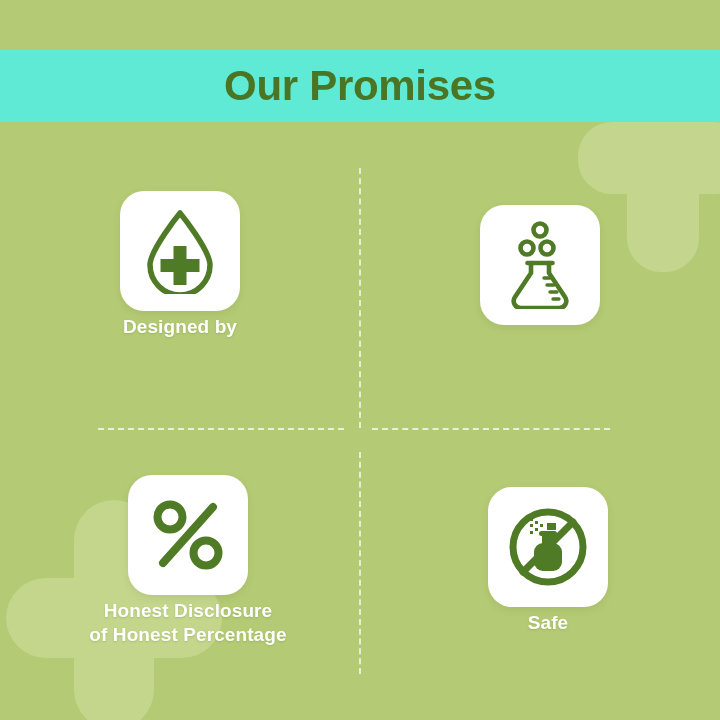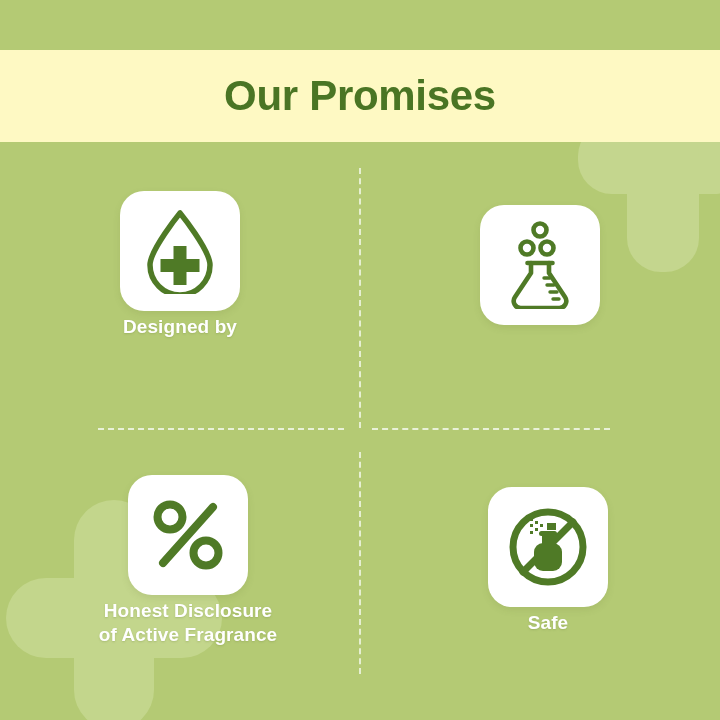--- a/index.html
+++ b/index.html
@@ -33,22 +33,22 @@
   .deco-bl{ left:6px; bottom:-10px; width:216px; height:230px; }
   .deco-bl .arm{
     position:absolute; background:#c3d68c; border-radius:60px;
   }
   .deco-bl .arm-h{ left:0; top:78px; width:216px; height:80px; }
   .deco-bl .arm-v{ left:68px; top:0; width:80px; height:230px; }
 
   
   .header-band{
     position:absolute; left:0; top:50px;
-    width:720px; height:92px;
-    background:#fef9c3;
+    width:720px; height:72px;
+    background:#5eead4;
     display:flex; align-items:center; justify-content:center;
     z-index:4;
   }
   .header-title{
     font-size:42px;
     font-weight:bold;
     color:#4a7524;
     letter-spacing:-0.3px;
     line-height:1;
   }
@@ -177,21 +177,21 @@
         <span>
           <svg width="74" height="74" viewBox="0 0 74 74">
             <circle cx="19" cy="19" r="12.5" fill="none" stroke="#4f7a26" stroke-width="8"></circle>
             <circle cx="55" cy="55" r="12.5" fill="none" stroke="#4f7a26" stroke-width="8"></circle>
             <path d="M62 9 L12 65" fill="none" stroke="#4f7a26" stroke-width="8" stroke-linecap="round"></path>
           </svg>
         </span>
       </div>
       <div class="promise-label">
         <span class="ln">Honest Disclosure</span>
-        <span class="ln">of Active Fragrance</span>
+        <span class="ln">of Honest Percentage</span>
       </div>
     </div>
 
     <div class="cell r2">
       <div class="icon-card">
         <span>
           <svg width="84" height="84" viewBox="0 0 84 84">
 
             <rect x="28" y="38" width="28" height="28" rx="9" fill="#4f7a26"></rect>
 

